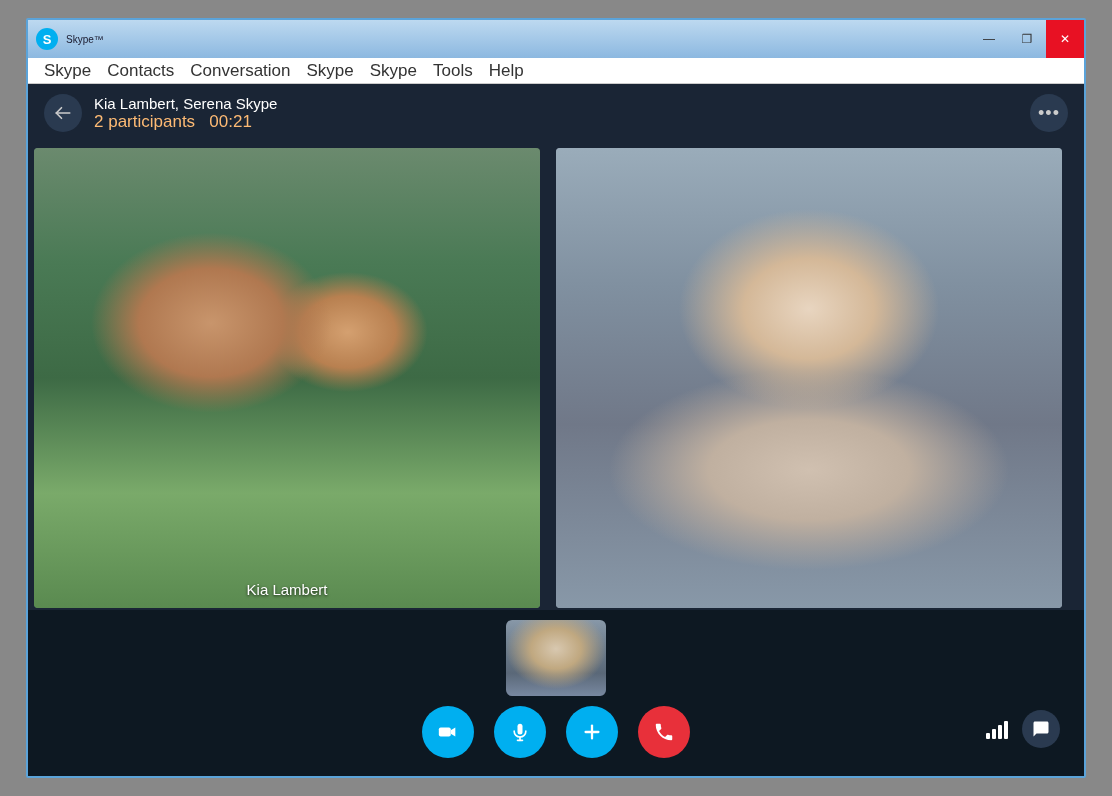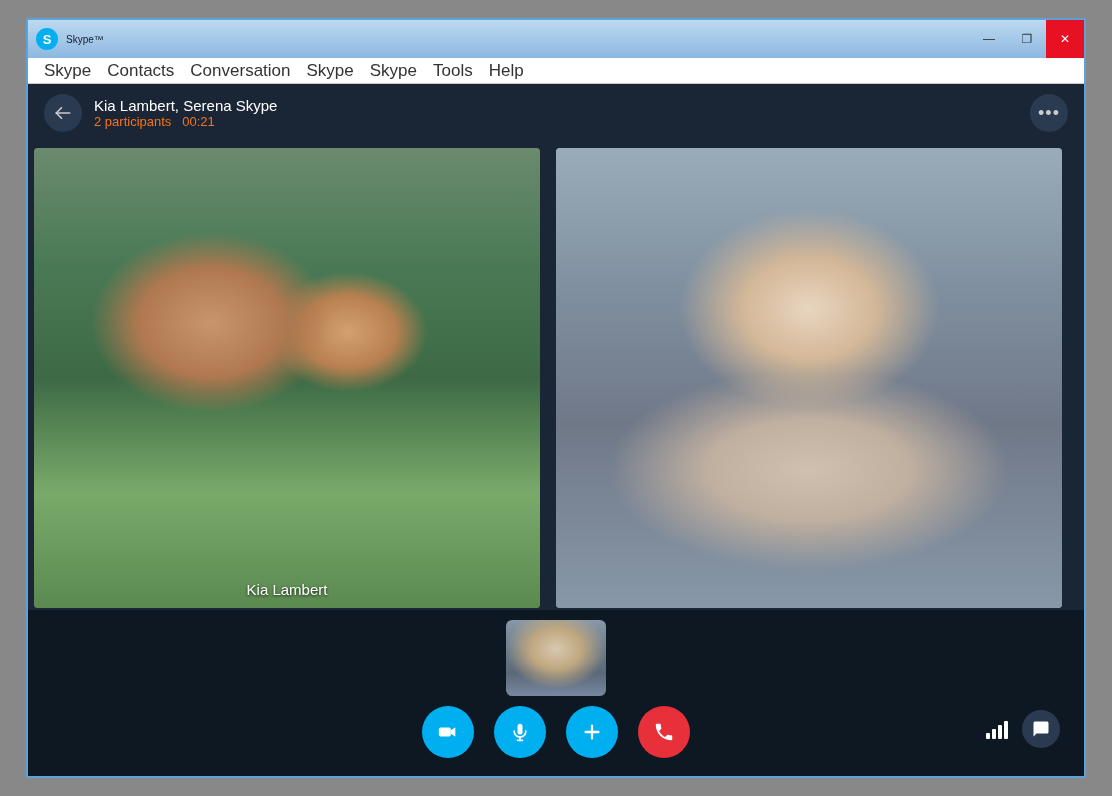--- a/index.html
+++ b/index.html
@@ -119,22 +119,22 @@
       cursor: pointer;
       color: #ccc;
       font-size: 16px;
     }
     .call-info .caller-names {
       font-size: 15px;
       color: white;
       font-weight: 500;
     }
     .call-info .call-meta {
-      font-size: 13px;
-      color: #f97316;
+      font-size: 17px;
+      color: #fdba74;
     }
     .more-btn {
       width: 38px;
       height: 38px;
       background: #2a3a50;
       border-radius: 50%;
       display: flex;
       align-items: center;
       justify-content: center;
       cursor: pointer;

